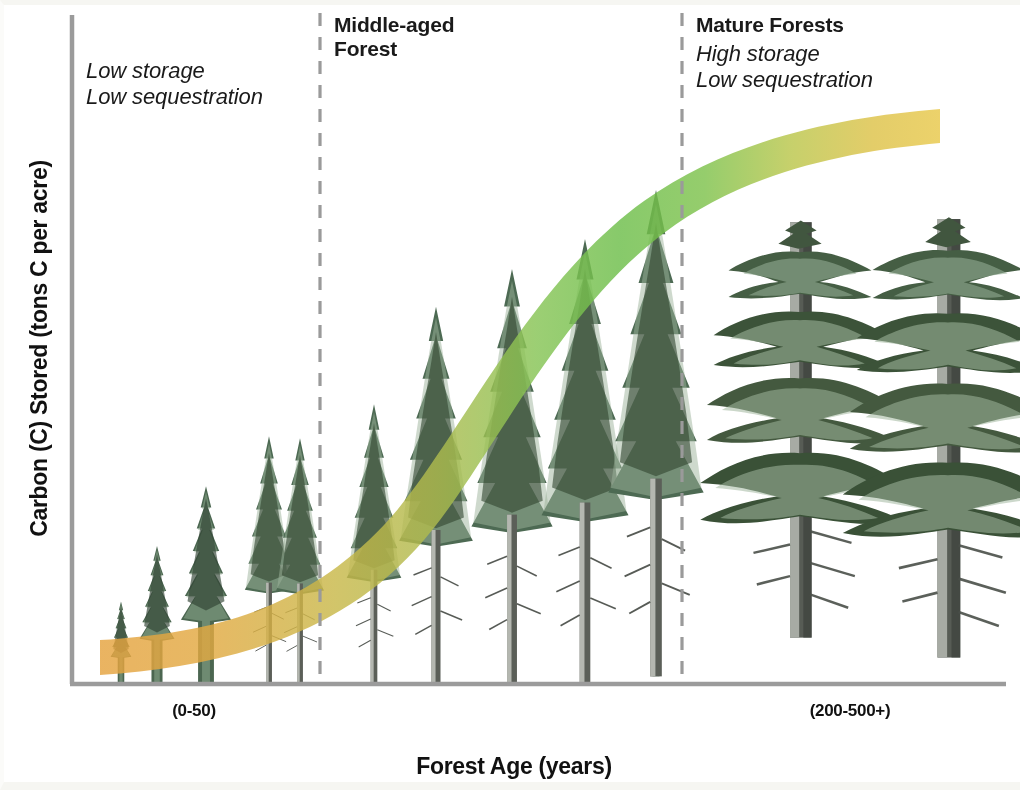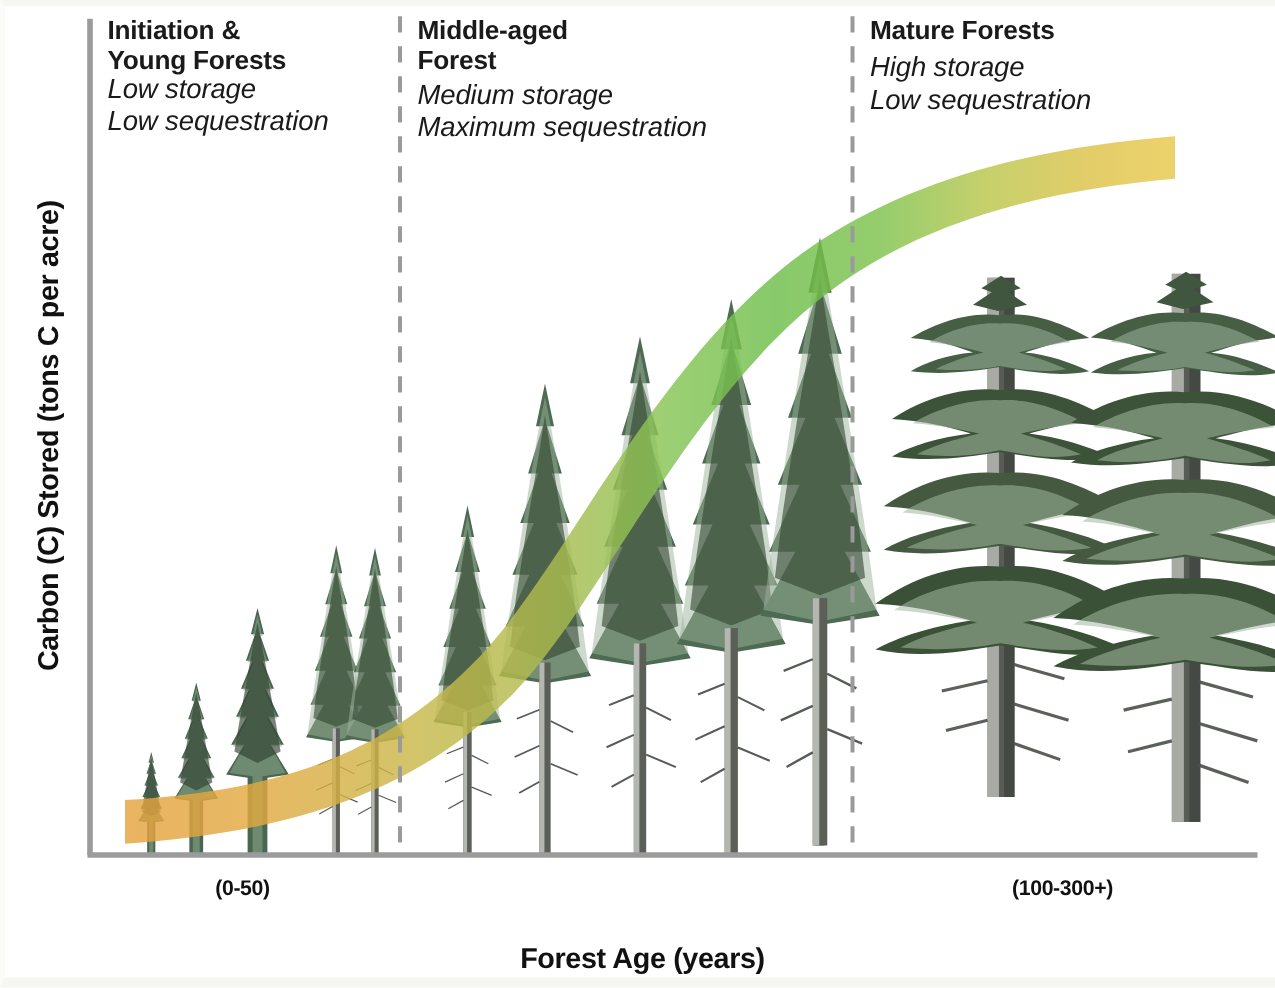--- a/index.html
+++ b/index.html
@@ -164,33 +164,29 @@
         <line x1="68" y1="10" x2="68" y2="679" stroke="#9b9b9b" stroke-width="4.5"></line>
         <line x1="66" y1="679" x2="1002" y2="679" stroke="#9b9b9b" stroke-width="4.5"></line>
       </g>
 
       <g>
         <line x1="316" y1="8" x2="316" y2="676" stroke="#9a9a9a" stroke-width="3.2" stroke-dasharray="13 11"></line>
         <line x1="678" y1="8" x2="678" y2="676" stroke="#9a9a9a" stroke-width="3.2" stroke-dasharray="13 11"></line>
       </g>
     </svg>
 
-    <div class="zone-head" style="left:82px;top:8px;">Initiation &amp;
-Young Forests</div>
     <div class="zone-sub" style="left:82px;top:53px;">Low storage
 Low sequestration</div>
 
     <div class="zone-head" style="left:330px;top:8px;">Middle-aged
 Forest</div>
-    <div class="zone-sub" style="left:330px;top:58px;">Medium storage
-Maximum sequestration</div>
 
     <div class="zone-head" style="left:692px;top:8px;">Mature Forests</div>
     <div class="zone-sub" style="left:692px;top:36px;">High storage
 Low  sequestration</div>
 
     <div class="axis-tick" style="left:110px;top:696px;width:160px;">(0-50)</div>
-    <div class="axis-tick" style="left:756px;top:696px;width:180px;">(100-300+)</div>
+    <div class="axis-tick" style="left:756px;top:696px;width:180px;">(200-500+)</div>
 
     <div id="xlabel">Forest Age (years)</div>
     <div id="ylabel">Carbon (C) Stored (tons C per acre)</div>
   </div>
 </div>
 
 </body></html>

